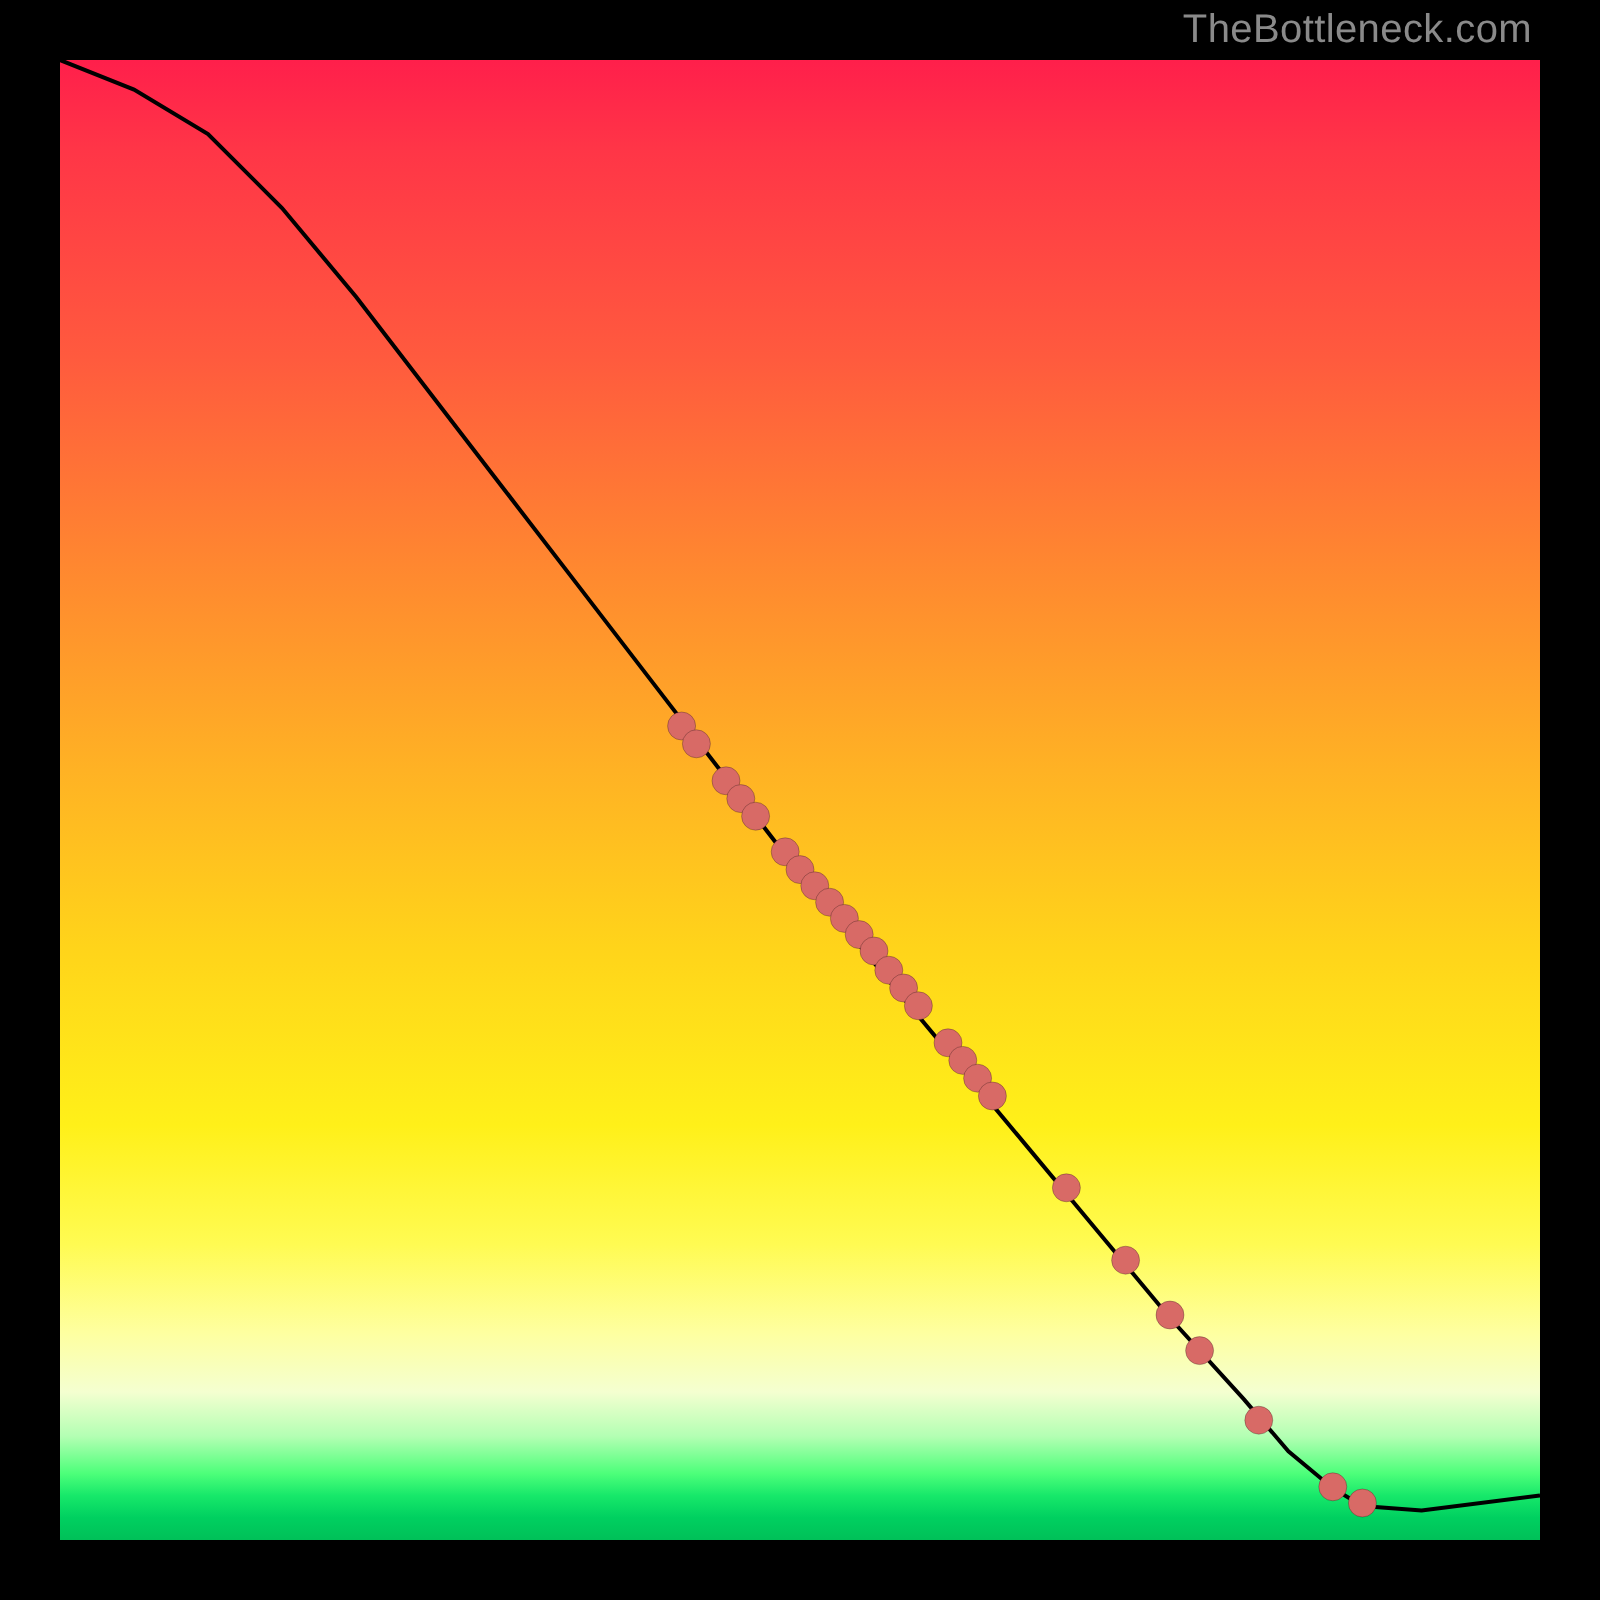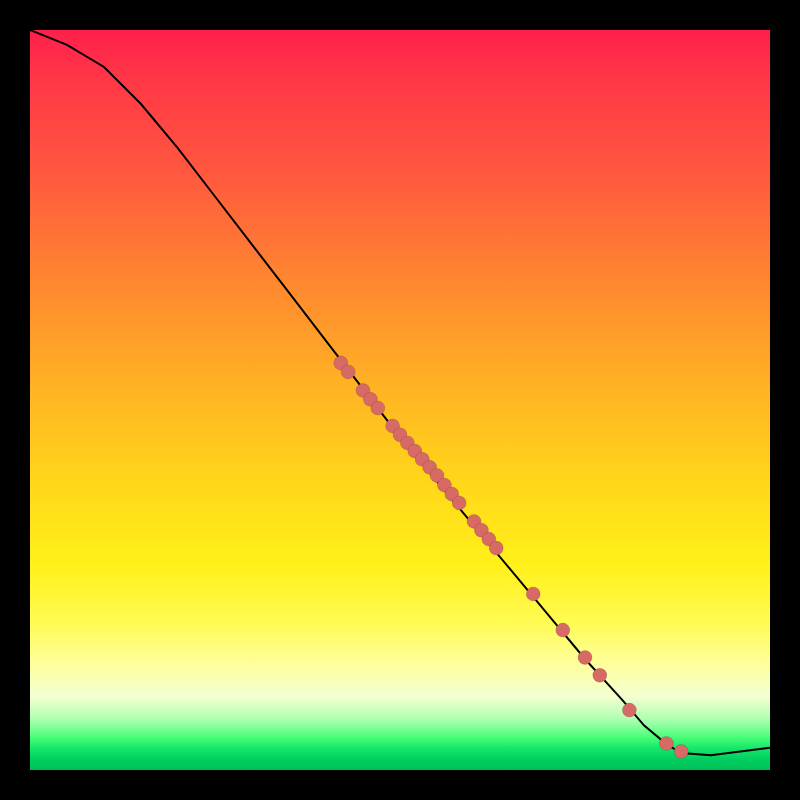--- a/index.html
+++ b/index.html
@@ -106,13 +106,14 @@
           <circle class="dot" cx="503.2" cy="563.9" r="7"></circle>
           <circle class="dot" cx="532.8" cy="600.1" r="7"></circle>
           <circle class="dot" cx="555.0" cy="627.5" r="7"></circle>
           <circle class="dot" cx="569.8" cy="645.3" r="7"></circle>
           <circle class="dot" cx="599.4" cy="680.1" r="7"></circle>
           <circle class="dot" cx="636.4" cy="713.4" r="7"></circle>
           <circle class="dot" cx="651.2" cy="721.5" r="7"></circle>
         </g>
     </svg>
   </div>
+  <div class="watermark">TheBottleneck.com</div>
 </div>
 
 </body></html>

